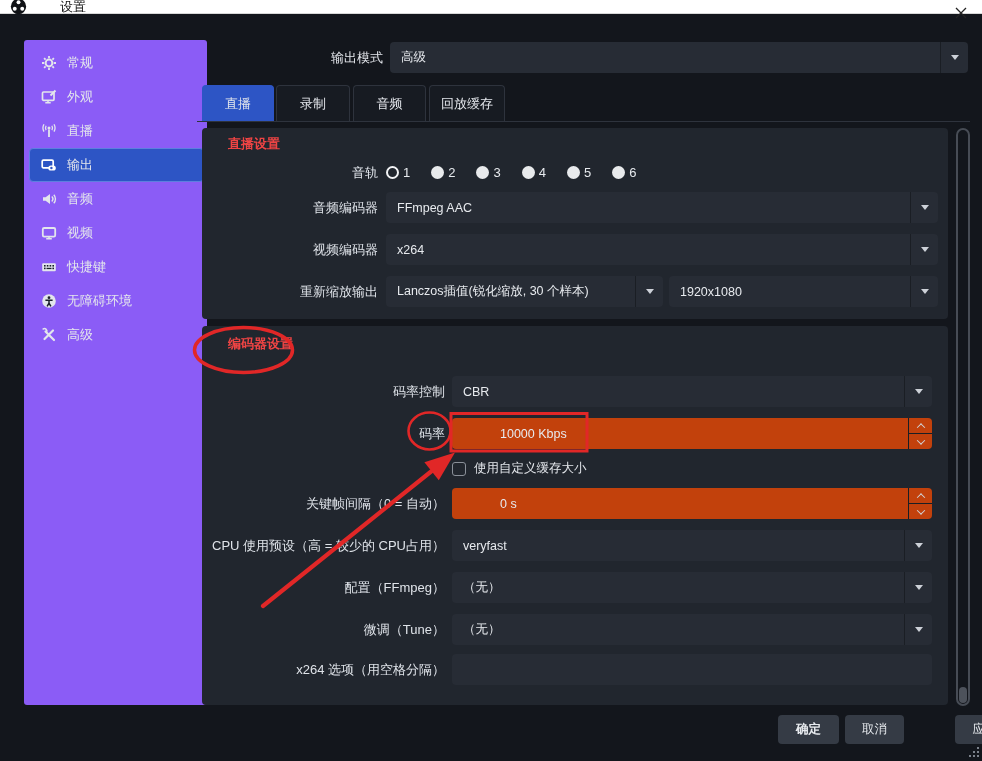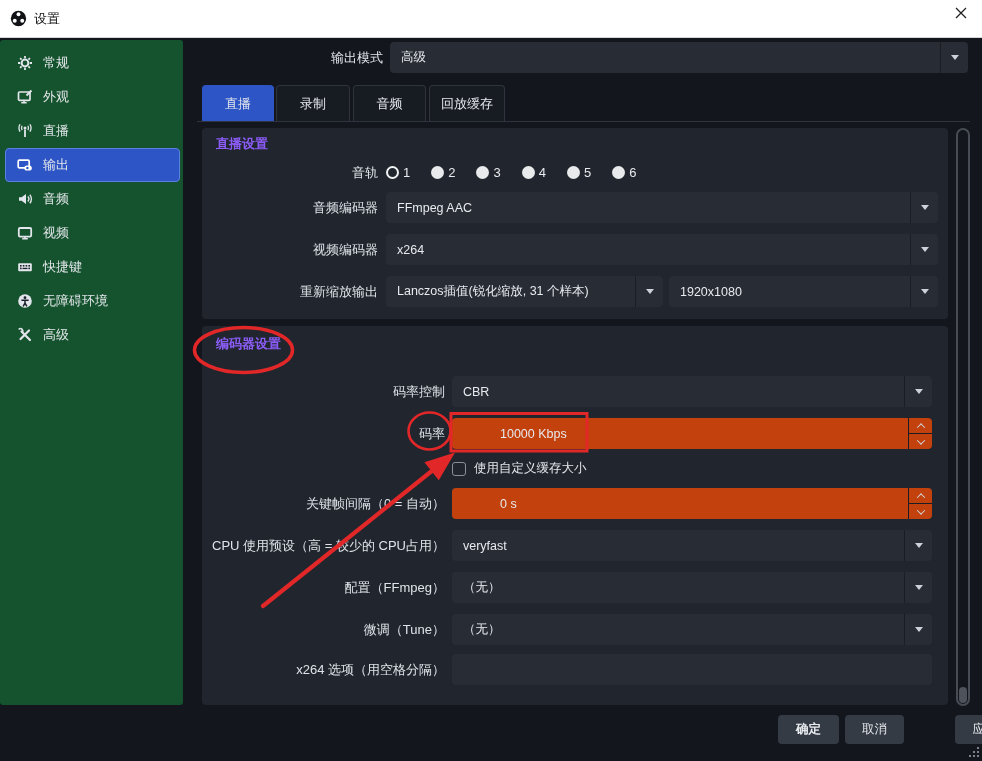--- a/index.html
+++ b/index.html
@@ -1,30 +1,30 @@
 <!DOCTYPE html>
 <html><head>
 <meta charset="utf-8">
 <style>
   * { margin:0; padding:0; box-sizing:border-box; }
   html,body { width:982px; height:761px; background:#13161c; overflow:hidden;
               font-family:"Liberation Sans","DejaVu Sans",sans-serif; }
   .window { position:relative; width:982px; height:761px; background:#13161c; }
 
   
-  .titlebar { position:absolute; left:0; top:0; width:982px; height:38px; background:#ffffff;
-              display:flex; align-items:center; border-bottom:1px solid #d8d8d8; }
+  .titlebar { position:absolute; left:0; top:0; width:982px; height:14px; background:#ffffff;
+              display:flex; align-items:center; border-bottom:1px solid #d8d8d8;gap:26px; }
   .titlebar .logo { margin-left:10px; width:17px; height:17px; display:flex; }
   .titlebar .title { margin-left:7px; font-size:13px; color:#111; }
   .close-btn { position:absolute; right:8px; top:1px; width:26px; height:24px;
                display:flex; align-items:center; justify-content:center; }
 
   
-  .sidebar { position:absolute; left:0; top:40px; width:183px; height:665px;
-             background:#14532d; border-radius:3px; padding-top:6px; }
+  .sidebar { position:absolute; left:24px; top:40px; width:183px; height:665px;
+             background:#8b5cf6; border-radius:3px; padding-top:6px; }
   .side-item { height:34px; margin:0 3px 0 5px; display:flex; align-items:center;
                padding-left:10px; border-radius:4px; color:#e4e7ec; font-size:13px;
                border:1px solid transparent; }
   .side-item .icn { width:17px; height:17px; margin-right:10px; display:flex; align-items:center; justify-content:center; }
   .side-item.selected { background:#2d55c5; border-color:#5d7fdf; }
 
   
   .om-label { position:absolute; left:200px; top:42px; width:183px; height:31px;
               line-height:31px; text-align:right; color:#e4e7ec; font-size:13px; }
   .dropdown { background:#272c35; border-radius:4px; display:flex; align-items:stretch;
@@ -40,21 +40,21 @@
   .tab { position:absolute; top:85px; height:36px; border-radius:4px 4px 0 0;
          display:flex; align-items:center; justify-content:center; font-size:13px; color:#e4e7ec;
          background:#171b22; border:1px solid #2e333d; border-bottom:none; }
   .tab.active { background:#2d55c5; border-color:#2d55c5; }
   .tab-divider { position:absolute; left:197px; top:121px; width:773px; height:1px; background:#2e333d; }
 
   
   .panel { position:absolute; left:202px; width:746px; background:#21262e; border-radius:4px; }
   .panel-1 { top:128px; height:191px; }
   .panel-2 { top:326px; height:379px; }
-  .panel-title { position:absolute; left:14px; font-size:13px; font-weight:bold; color:#8b5cf6; }
+  .panel-title { position:absolute; left:26px; font-size:13px; font-weight:bold; color:#ef4444; }
 
   .row { position:absolute; display:flex; align-items:center; height:31px; }
   .row-label { text-align:right; color:#dfe3e9; font-size:13px; white-space:nowrap; }
   .p1 .row { left:0; right:10px; }
   .p1 .row-label { width:176px; margin-right:8px; flex:none; }
   .p2 .row { left:0; right:16px; }
   .p2 .row-label { width:243px; margin-right:7px; flex:none; }
   .row .dropdown, .row .spinbox, .row .textfield { flex:1; }
 
   
@@ -290,21 +290,21 @@
         <span class="dd-text">x264</span>
         <span class="dd-btn">
             <span class="tri"></span>
           </span>
       </div>
     </div>
 
     <div class="row" style="top:148px;">
       <span class="row-label">重新缩放输出</span>
       <div class="dropdown" style="flex:none; width:277px;">
-        <span class="dd-text">Lanczos插值(锐化缩放, 31 个样本)</span>
+        <span class="dd-text">Lanczos插值(锐化缩放, 30 个样本)</span>
         <span class="dd-btn">
             <span class="tri"></span>
           </span>
       </div>
       <div class="dropdown" style="flex:1; margin-left:6px;">
         <span class="dd-text">1920x1080</span>
         <span class="dd-btn">
             <span class="tri"></span>
           </span>
       </div>

